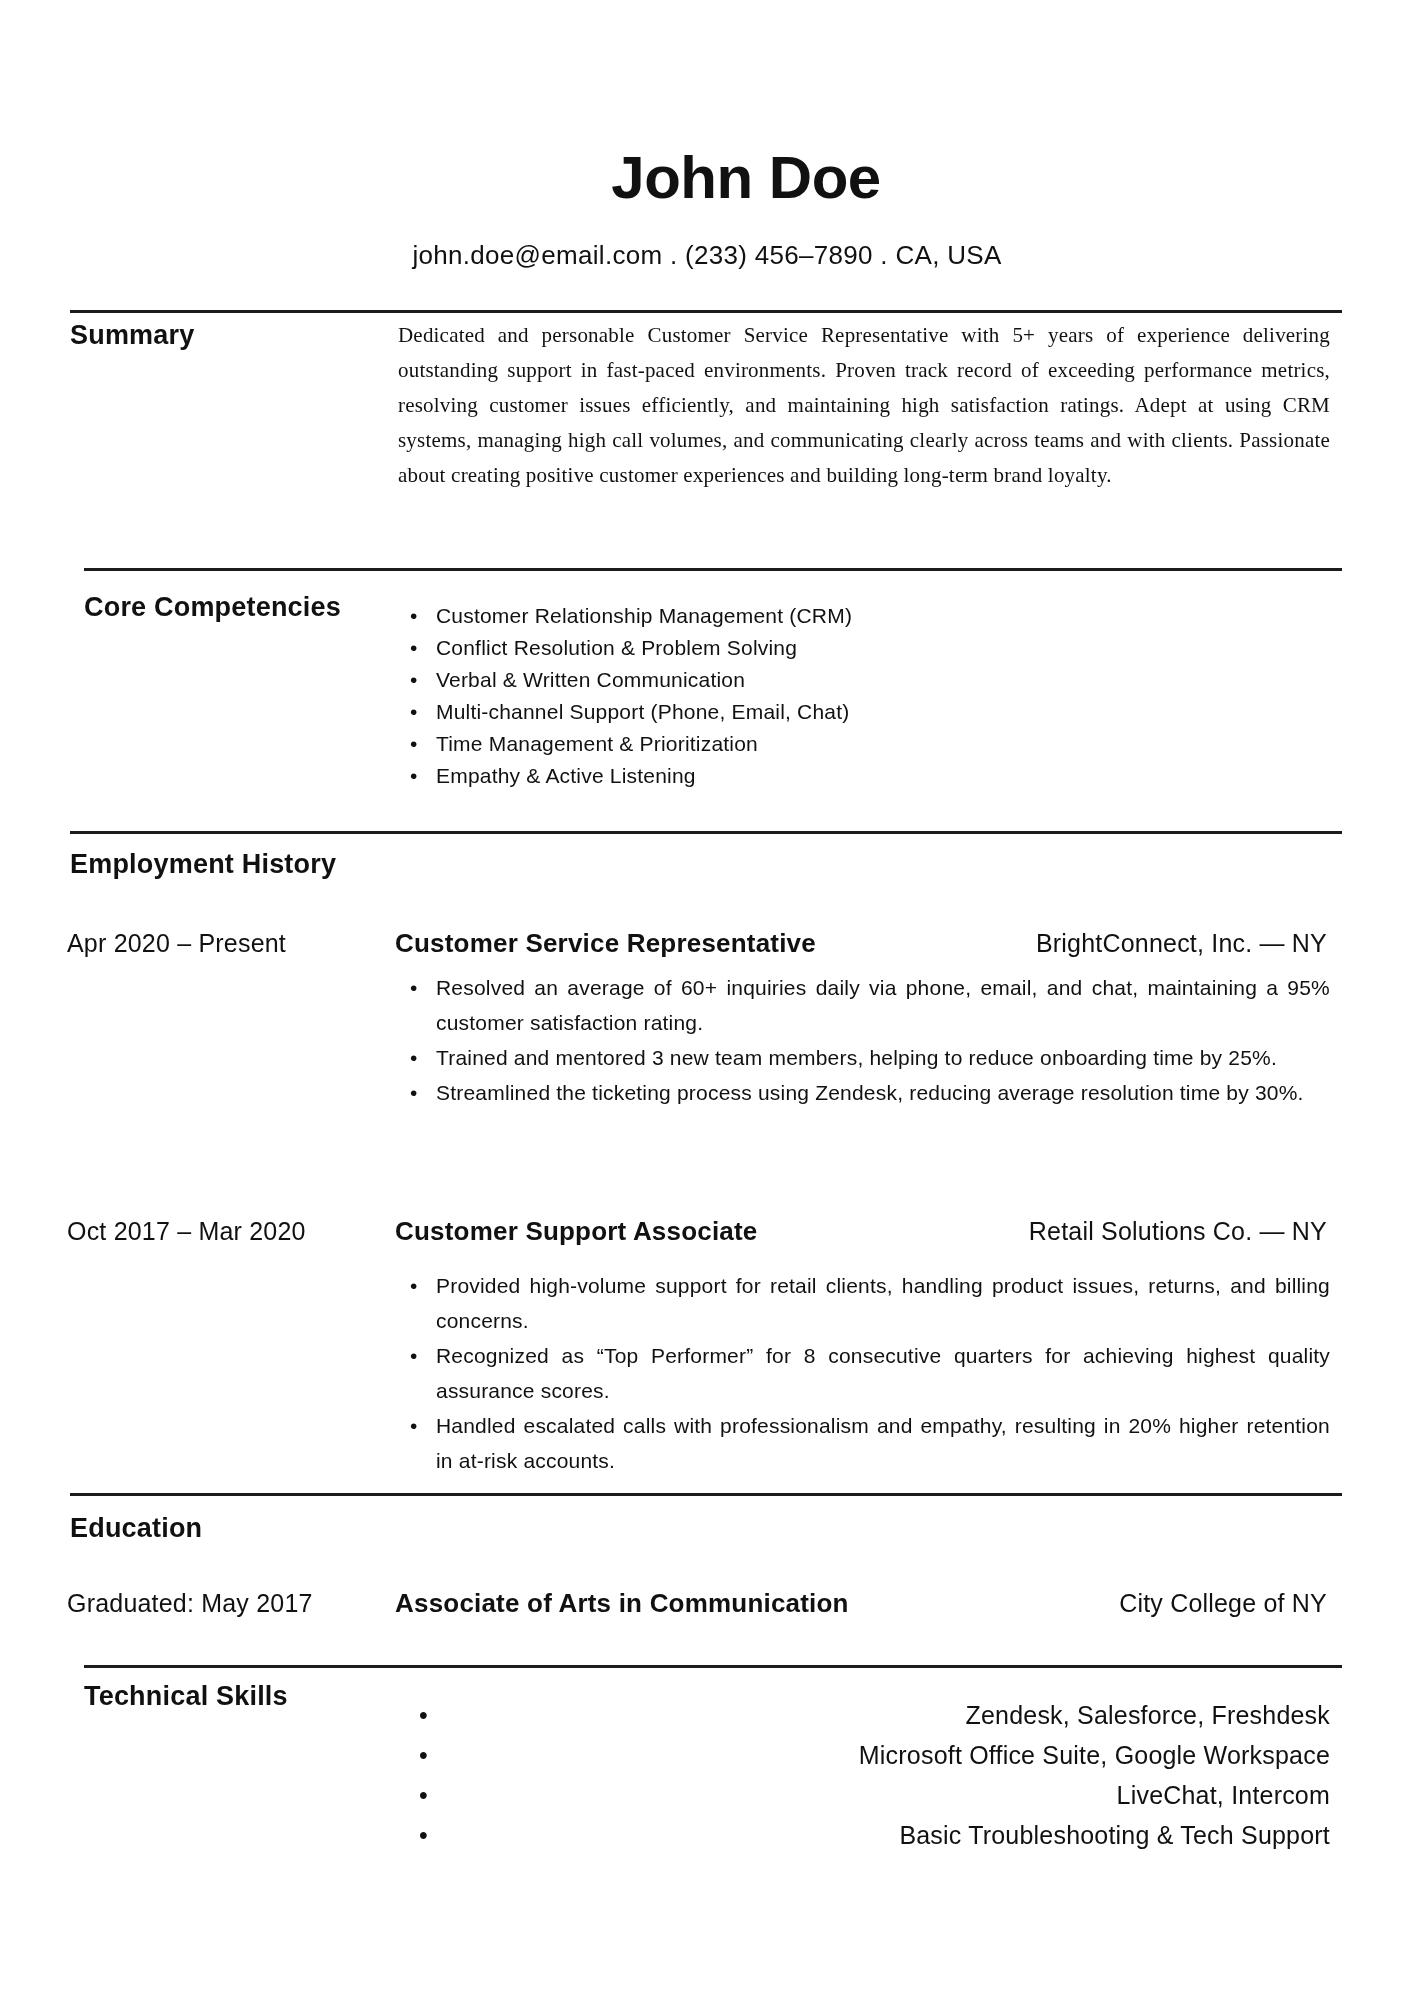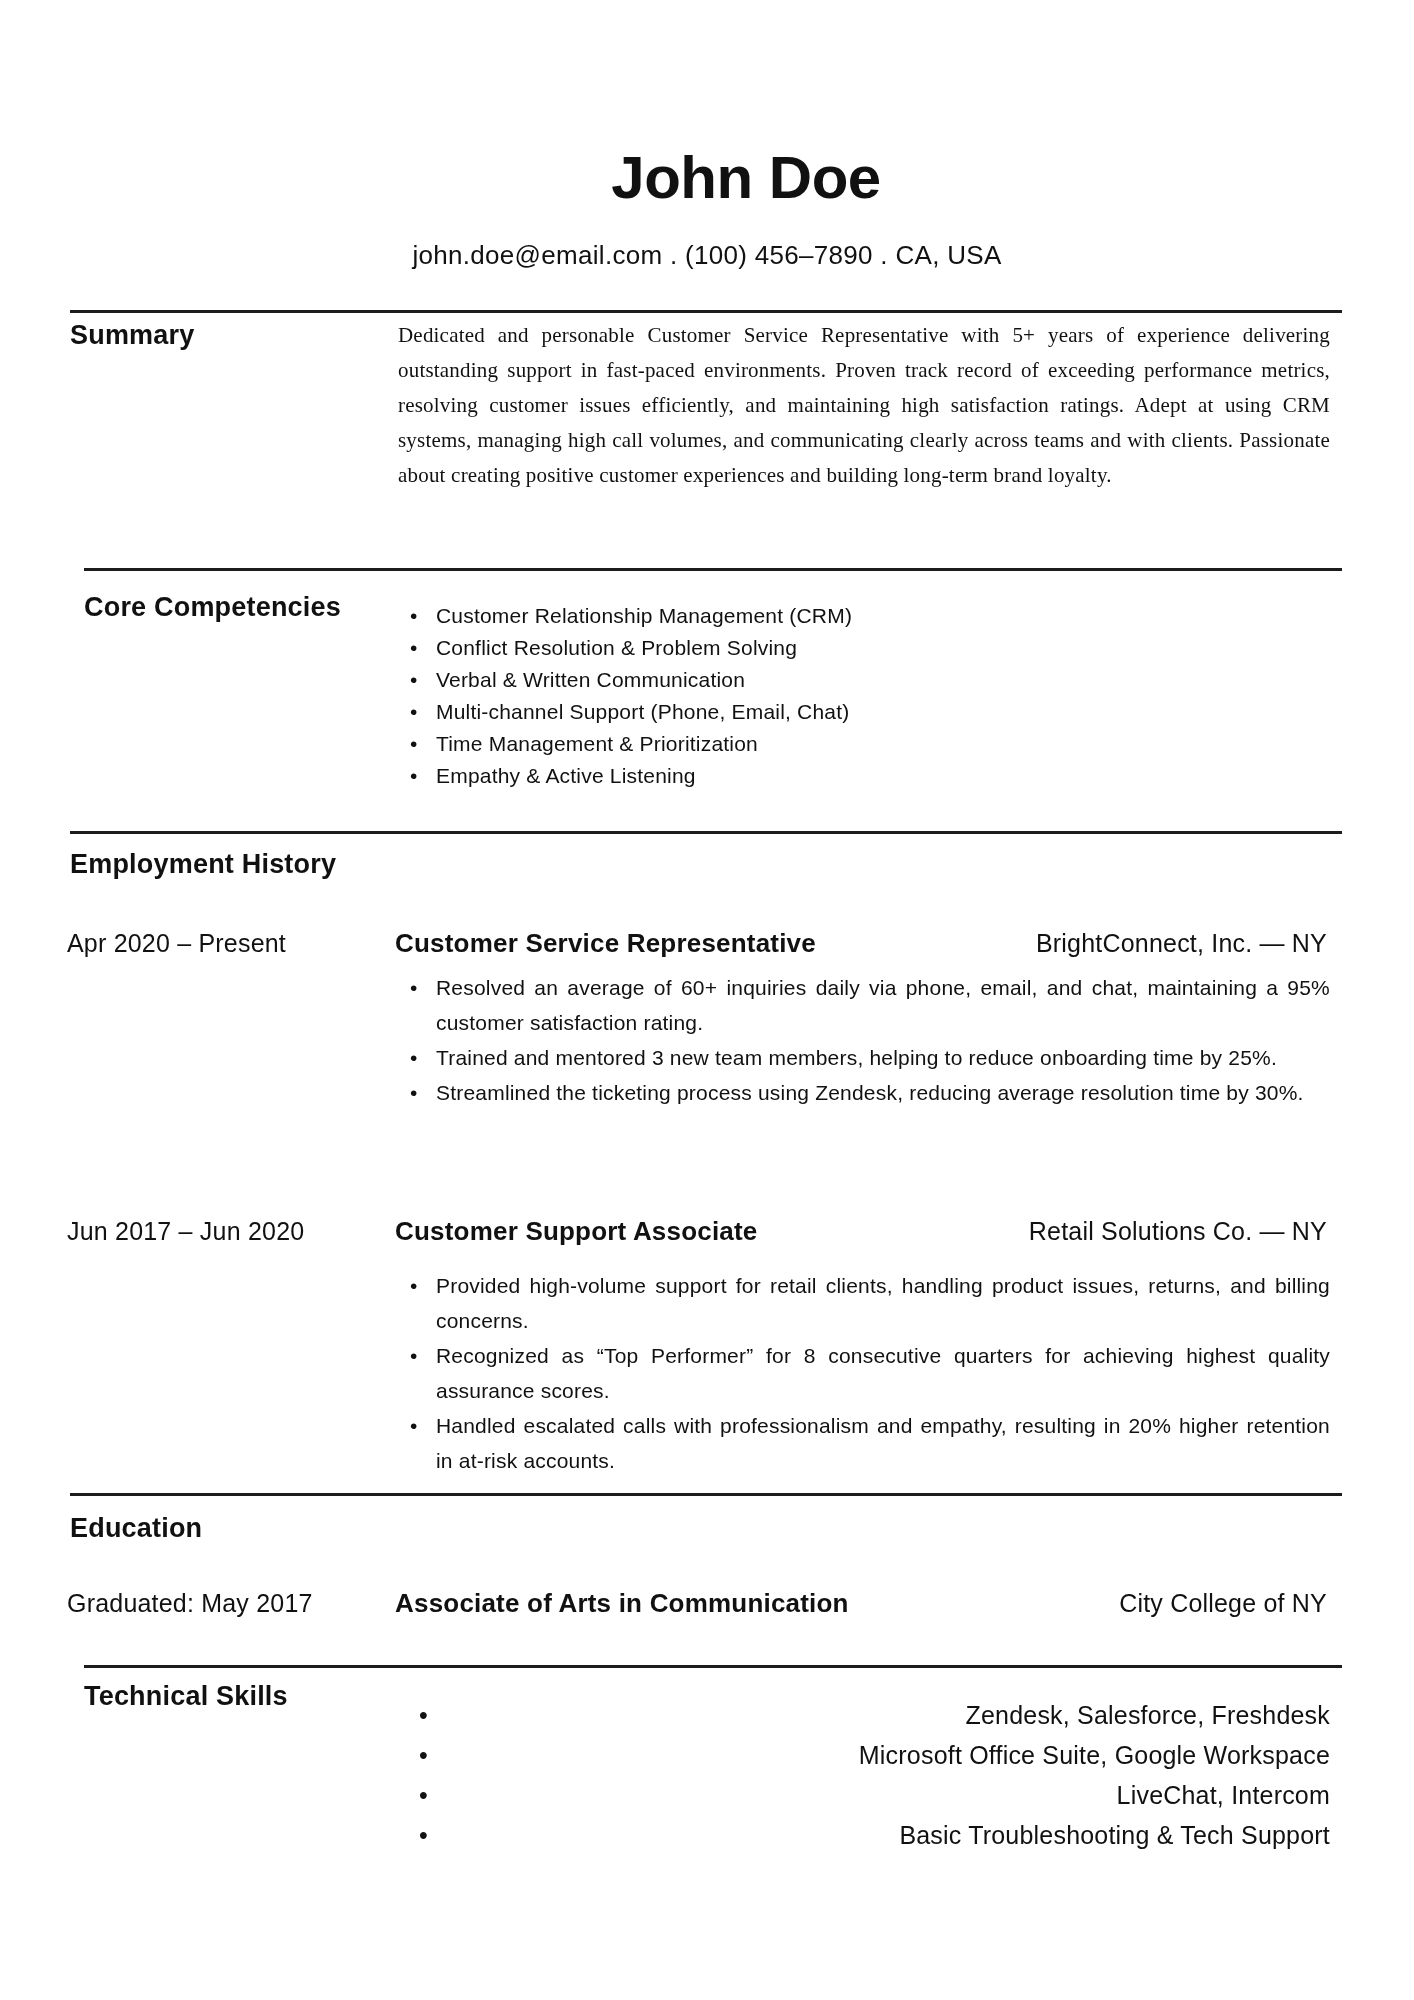--- a/index.html
+++ b/index.html
@@ -54,21 +54,21 @@
   .ts-list li{padding-left:48px;}
   .ts-list li::before{content:"\2022";position:absolute;left:21px;}
   .indent14{margin-left:14px;}
 </style>
 </head>
 <body>
 
 <div class="page">
 
   <div class="name">John Doe</div>
-  <div class="contact">john.doe@email.com . (100) 456–7890 . CA, USA</div>
+  <div class="contact">john.doe@email.com . (233) 456–7890 . CA, USA</div>
 
   <div class="rule" style="top:310px;left:70px;width:1272px;"></div>
 
   <div class="row" style="top:318px;">
     <div class="label-col">
       <div class="section-heading">Summary</div>
     </div>
     <div class="content-col">
       <div class="para">Dedicated and personable Customer Service Representative with 5+ years of experience delivering outstanding support in fast-paced environments. Proven track record of exceeding performance metrics, resolving customer issues efficiently, and maintaining high satisfaction ratings. Adept at using CRM systems, managing high call volumes, and communicating clearly across teams and with clients. Passionate about creating positive customer experiences and building long-term brand loyalty.</div>
     </div>
@@ -102,21 +102,21 @@
     <div class="job-company">BrightConnect, Inc. — NY</div>
   </div>
 
   <ul class="job-bullets" style="top:970px;">
     <li>Resolved an average of 60+ inquiries daily via phone, email, and chat, maintaining a 95% customer satisfaction rating.</li>
     <li>Trained and mentored 3 new team members, helping to reduce onboarding time by 25%.</li>
     <li>Streamlined the ticketing process using Zendesk, reducing average resolution time by 30%.</li>
   </ul>
 
   <div class="job-head" style="top:1216px;">
-    <div class="job-dates">Jun 2017 – Jun 2020</div>
+    <div class="job-dates">Oct 2017 – Mar 2020</div>
     <div class="job-title">Customer Support Associate</div>
     <div class="job-company">Retail Solutions Co. — NY</div>
   </div>
 
   <ul class="job-bullets" style="top:1268px;">
     <li>Provided high-volume support for retail clients, handling product issues, returns, and billing concerns.</li>
     <li>Recognized as “Top Performer” for 8 consecutive quarters for achieving highest quality assurance scores.</li>
     <li>Handled escalated calls with professionalism and empathy, resulting in 20% higher retention in at-risk accounts.</li>
   </ul>
 

